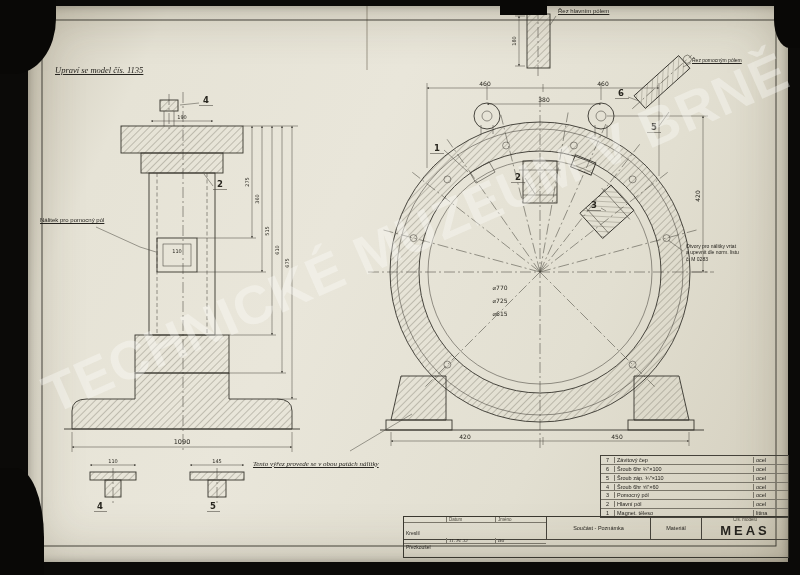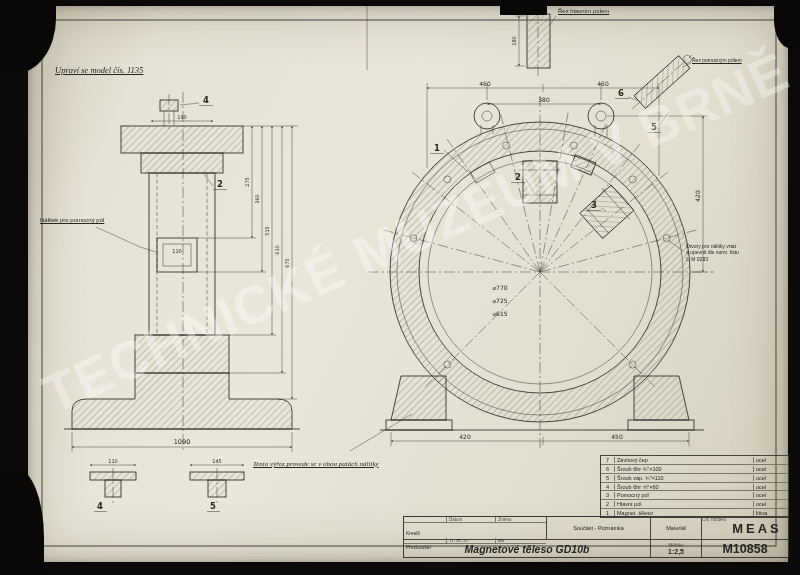--- a/index.html
+++ b/index.html
@@ -45,21 +45,21 @@
   .tb-bot{flex:1;display:flex;}
   .tb-fields{width:142px;border-right:.8px solid #45423a;display:flex;flex-direction:column;}
   .tb-frow{flex:1;display:flex;align-items:center;font-size:5px;}
   .tb-frow + .tb-frow{border-top:.5px solid #7a766a;}
   .tb-fh{font-size:4.5px;color:#4a473c;}
   .tb-flabel{width:40px;padding-left:2px;}
   .tb-fdate{width:46px;border-left:.5px solid #7a766a;padding-left:2px;}
   .tb-fname{flex:1;border-left:.5px solid #7a766a;padding-left:2px;}
   .tb-part{flex:1;border-right:.8px solid #45423a;display:flex;align-items:center;justify-content:center;font-size:5.5px;text-align:center;}
   .tb-mat{width:50px;border-right:.8px solid #45423a;display:flex;align-items:center;justify-content:center;font-size:5.5px;}
-  .tb-right{width:86px;display:flex;flex-direction:row;}
+  .tb-right{width:86px;display:flex;flex-direction:column;}
   .tb-model{font-size:4.5px;text-align:center;color:#4a473c;}
   .tb-meas{flex:1;display:flex;align-items:center;justify-content:center;font-weight:bold;font-size:13px;letter-spacing:3px;}
   .tb-title{flex:1;border-right:.8px solid #45423a;display:flex;align-items:center;justify-content:center;
     font-weight:bold;font-style:italic;font-size:10.5px;}
   .tb-scale{width:50px;border-right:.8px solid #45423a;display:flex;flex-direction:column;align-items:center;justify-content:center;}
   .tb-scale-l{font-size:4.5px;color:#4a473c;}
   .tb-scale-v{font-size:7px;font-weight:bold;}
   .tb-num{width:86px;display:flex;align-items:center;justify-content:center;font-weight:bold;font-size:12.5px;}
 </style>
 </head>
@@ -346,28 +346,20 @@
           <span class="tb-fname"></span>
         </div>
       </div>
       <div class="tb-part">Součást - Poznámka</div>
       <div class="tb-mat">Materiál</div>
       <div class="tb-right">
         <div class="tb-model">Čís. modelu</div>
         <div class="tb-meas">MEAS</div>
       </div>
     </div>
-    <div class="tb-bot">
-      <div class="tb-title">Magnetové těleso GD10b</div>
-      <div class="tb-scale">
-        <span class="tb-scale-l">Měřítko</span>
-        <span class="tb-scale-v">1:2,5</span>
-      </div>
-      <div class="tb-num">M10858</div>
-    </div>
   </div>
 
   <div class="artifact a-tl"></div>
   <div class="artifact a-bl"></div>
   <div class="artifact a-top"></div>
   <div class="artifact a-tr"></div>
 
   <div class="watermark">TECHNICKÉ MUZEUM V BRNĚ</div>
 </div>
 

